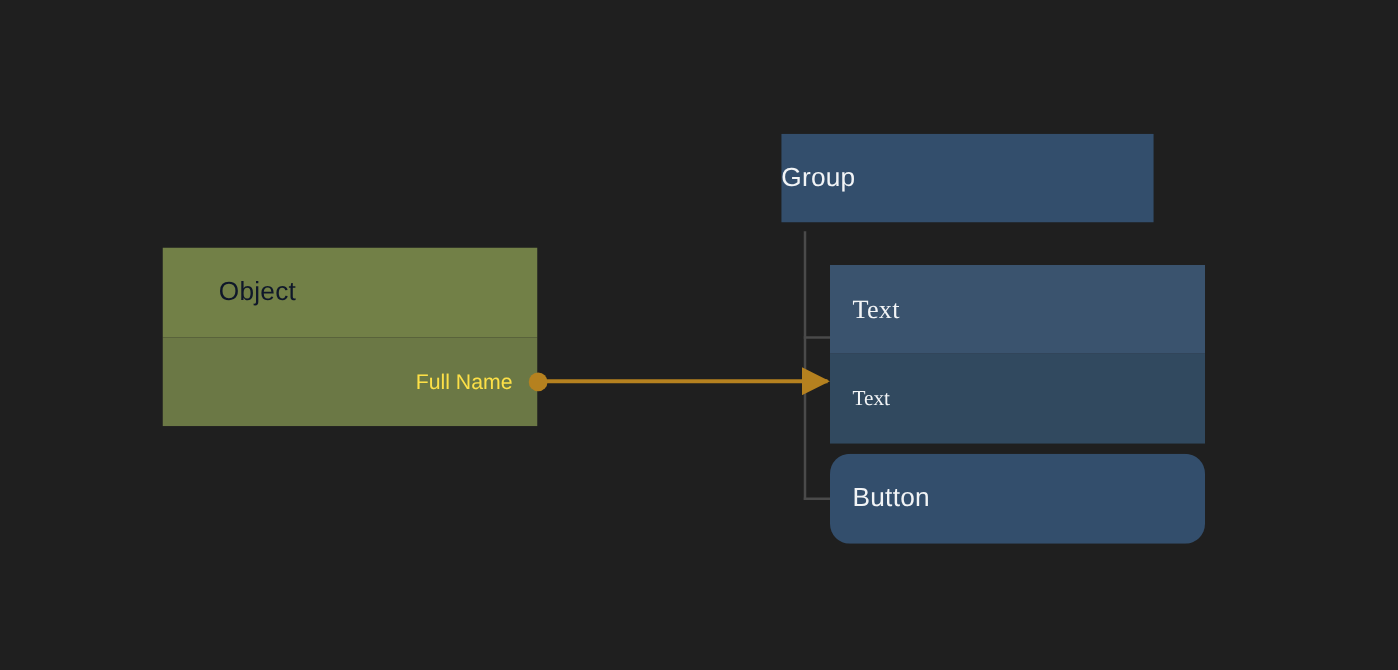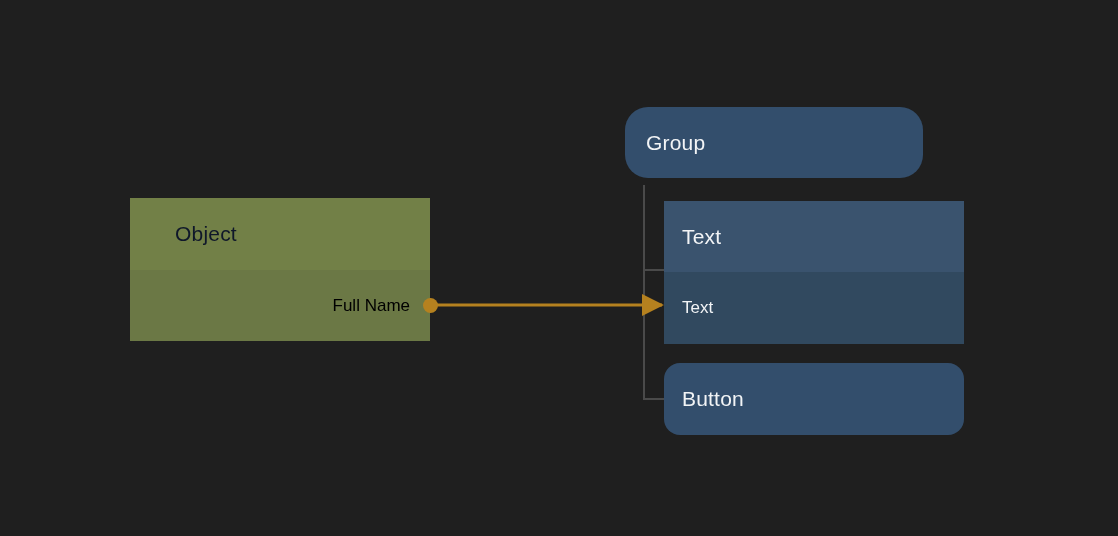--- a/index.html
+++ b/index.html
@@ -83,22 +83,20 @@
   
   .node-group {
     left: 625px;
     top: 107px;
     width: 298px;
     height: 71px;
   }
   .node-group .node-header {
     height: 80px;
     background: #334e6c;
-    padding-left: 21px;
-    border-radius: 23px;
   }
 
   
   .node-text {
     left: 664px;
     top: 199px;
     width: 300px;
     height: 143px;
   }
   .node-text .node-header {
@@ -175,31 +173,31 @@
 
   <div class="tree-line tree-trunk" style="background: rgb(74, 74, 74); left: 643px; top: 185px; height: 215px;"></div>
   <div class="tree-line tree-branch-top" style="background: rgb(74, 74, 74); left: 643px; top: 269px; width: 21px;"></div>
   <div class="tree-line tree-branch-bottom" style="background: rgb(74, 74, 74); left: 643px; top: 398px; width: 21px;"></div>
 
   <div class="node node-object" style="left: 130px; top: 198px; width: 300px; height: 143px;">
     <div class="node-header" style="background: rgb(114, 128, 71);">
       <span class="node-header-label" style="color: #0f172a; margin-left: 24px;">Object</span>
     </div>
     <div class="node-row" style="background: rgb(107, 120, 69);">
-      <span class="node-row-label" style="color: #000000; text-align: center;">Full Name</span>
+      <span class="node-row-label" style="color: #fde047; text-align: center;">Full Name</span>
     </div>
   </div>
 
   <div class="node node-group" style="left: 625px; top: 107px; width: 298px; height: 71px;">
     <div class="node-header" style="background: rgb(51, 78, 108);">
       <span class="node-header-label" style="color: rgb(242, 244, 246);">Group</span>
     </div>
   </div>
 
-  <div class="node node-text" style="left: 664px; top: 201px; width: 300px; height: 143px;">
+  <div class="node node-text" style="left: 664px; top: 212px; width: 300px; height: 143px; font-family: Liberation Serif, serif;">
     <div class="node-header" style="background: rgb(58, 83, 110);">
       <span class="node-header-label" style="color: rgb(242, 244, 246);">Text</span>
     </div>
     <div class="node-row" style="background: rgb(49, 73, 95);">
       <span class="node-row-label" style="color: rgb(242, 244, 246);">Text</span>
     </div>
   </div>
 
   <div class="node node-button" style="left: 664px; top: 363px; width: 300px; height: 72px; border-radius: 16px;">
     <div class="node-header" style="background: rgb(51, 78, 108);">

